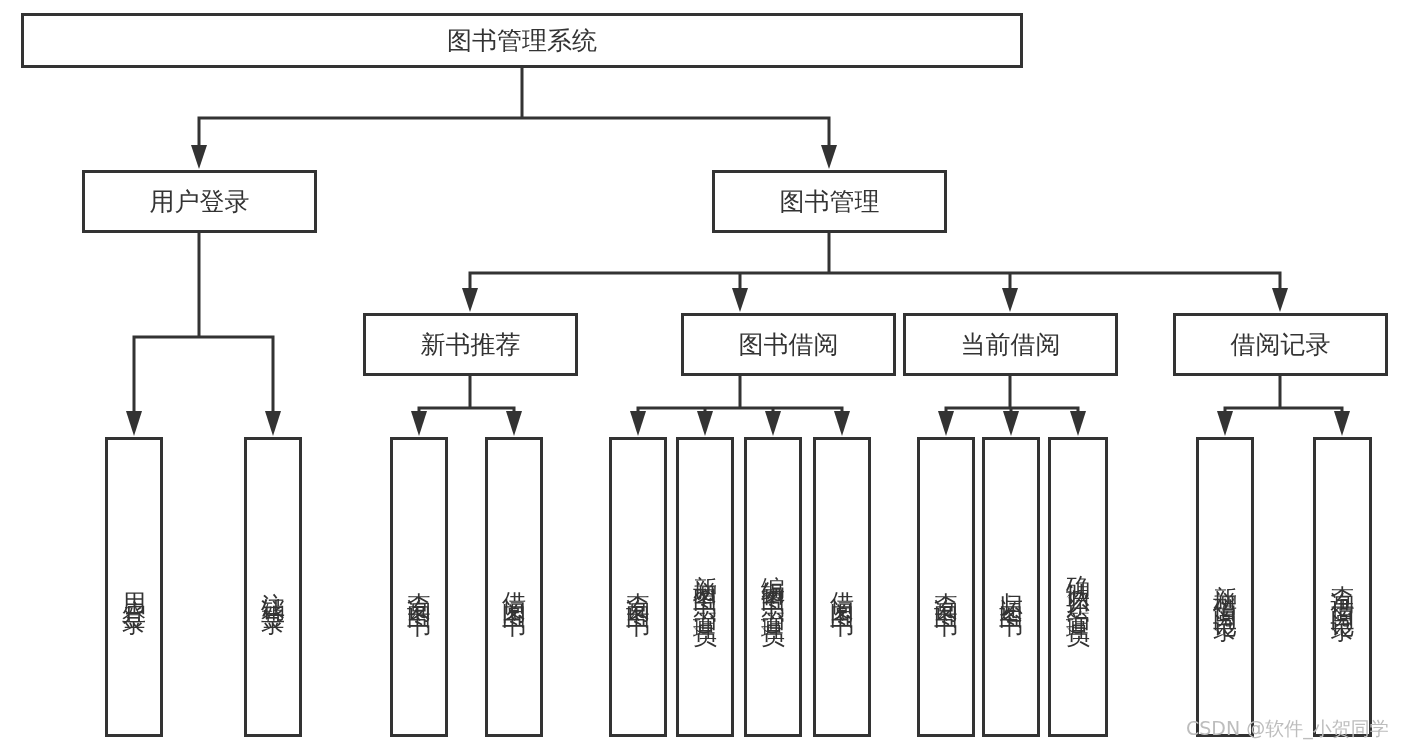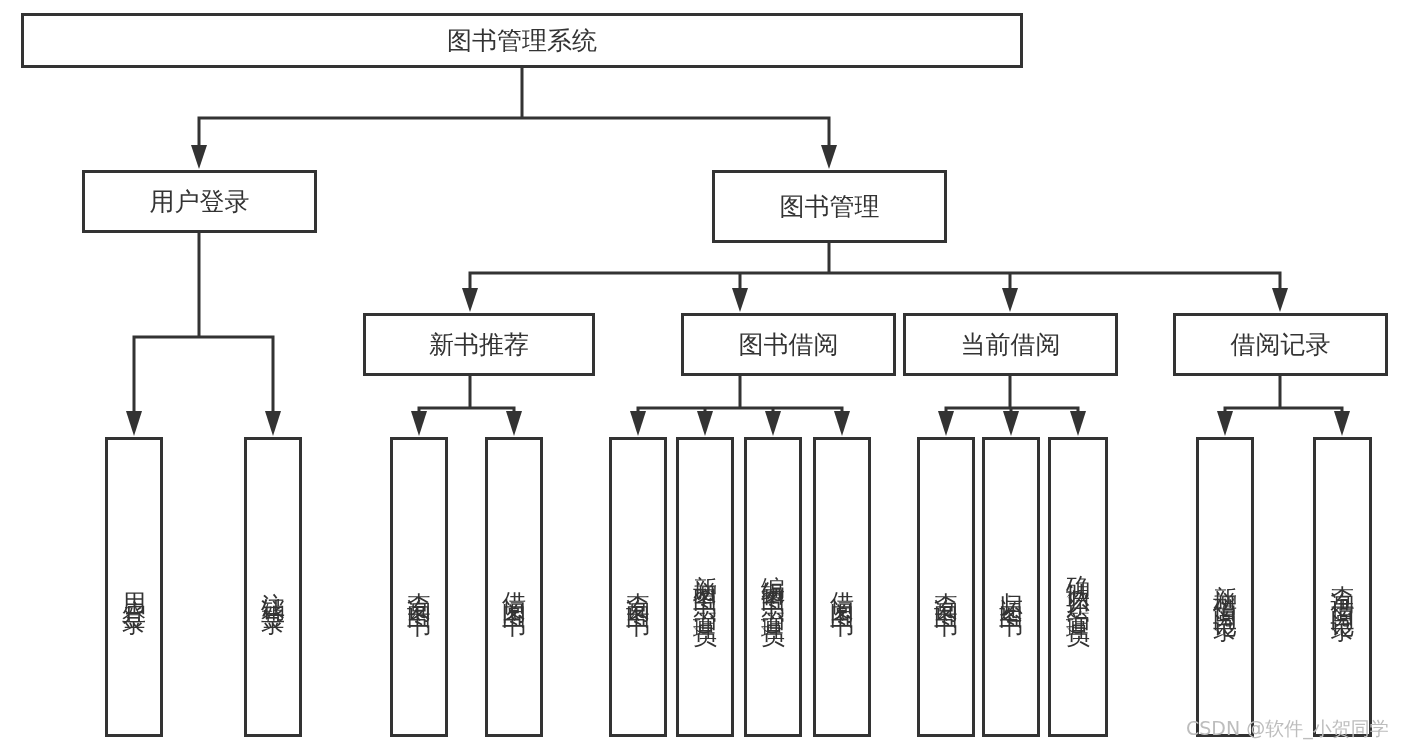--- a/index.html
+++ b/index.html
@@ -66,25 +66,25 @@
     <polygon points="1334,411 1350,411 1342,436"></polygon>
   </svg>
 
   <div class="box" style="left:21px; top:13px; width:1002px; height:55px;justify-content:center;">
     <span>图书管理系统</span>
   </div>
 
   <div class="box" style="left:82px; top:170px; width:235px; height:63px;">
     <span>用户登录</span>
   </div>
-  <div class="box" style="left:712px; top:170px; width:235px; height:73px;">
+  <div class="box" style="left:712px; top:170px; width:235px; height:63px;">
     <span>图书管理</span>
   </div>
 
-  <div class="box" style="left:363px; top:313px; width:232px; height:63px;">
+  <div class="box" style="left:363px; top:313px; width:215px; height:63px;">
     <span>新书推荐</span>
   </div>
   <div class="box" style="left:633px; top:313px; width:215px; height:63px;margin-left:48px;">
     <span>图书借阅</span>
   </div>
   <div class="box" style="left:903px; top:313px; width:215px; height:63px;">
     <span>当前借阅</span>
   </div>
   <div class="box" style="left:1173px; top:313px; width:215px; height:63px;">
     <span>借阅记录</span>

